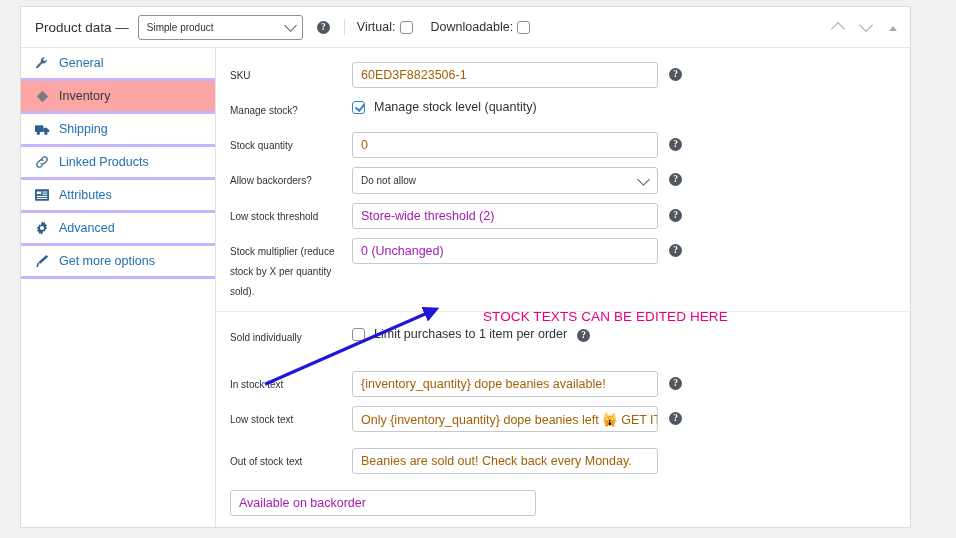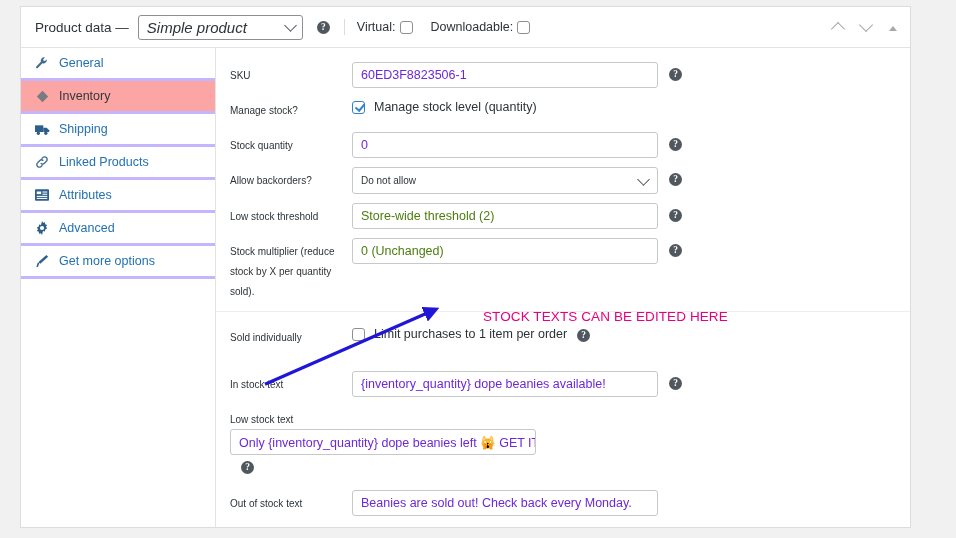--- a/index.html
+++ b/index.html
@@ -44,29 +44,28 @@
     white-space: nowrap;
   }
   .type-select {
     margin-left: 9px;
     width: 165px;
     height: 25px;
     border: 1px solid #8c8f94;
     border-radius: 3px;
     background: #fff;
     font-family: "Liberation Sans", sans-serif;
-    font-size: 15px;
+    font-size: 10px;
     color: #2c3338;
     padding: 0 22px 0 8px;
     box-sizing: border-box;
     position: relative;
     display: flex;
     align-items: center;
     cursor: pointer;
-    font-style: italic;
   }
   .type-select .chev {
     position: absolute;
     right: 7px;
     top: 50%;
     width: 8px;
     height: 8px;
     margin-top: -6px;
     border-right: 1.6px solid #50575e;
     border-bottom: 1.6px solid #50575e;
@@ -233,31 +232,31 @@
   }
   .field-label.multiline { line-height: 20px; }
   .field-input {
     width: 306px;
     height: 26px;
     border: 1px solid #c6c8ca;
     border-radius: 3px;
     background: #fff;
     font-family: "Liberation Sans", sans-serif;
     font-size: 12.5px;
-    color: #6d28d9;
+    color: #a16207;
     padding: 0 8px;
     box-sizing: border-box;
     display: flex;
     align-items: center;
     overflow: hidden;
     white-space: nowrap;
     flex: none;
     cursor: text;
   }
-  .field-input.placeholder { color: #4d7c0f; }
+  .field-input.placeholder { color: #a21caf; }
   .field-select {
     width: 306px;
     height: 27px;
     border: 1px solid #c6c8ca;
     border-radius: 3px;
     background: #fff;
     font-size: 10px;
     color: #2c3338;
     padding: 0 24px 0 8px;
     box-sizing: border-box;
@@ -483,21 +482,21 @@
           </label>
           <span class="help-icon" style="margin-left:10px;margin-top:5px;">?</span>
         </div>
 
         <div class="field-row" style="margin-top:21px;">
           <div class="field-label">In stock text</div>
           <div class="field-input">{inventory_quantity} dope beanies available!</div>
           <span class="help-icon row-help">?</span>
         </div>
 
-        <div class="field-row" style="flex-direction:column;">
+        <div class="field-row" style="">
           <div class="field-label">Low stock text</div>
           <div class="field-input">Only {inventory_quantity} dope beanies left 🙀 GET IT QUC</div>
           <span class="help-icon row-help">?</span>
         </div>
 
         <div class="field-row" style="margin-top:16px;">
           <div class="field-label">Out of stock text</div>
           <div class="field-input">Beanies are sold out! Check back every Monday.</div>
         </div>
 

